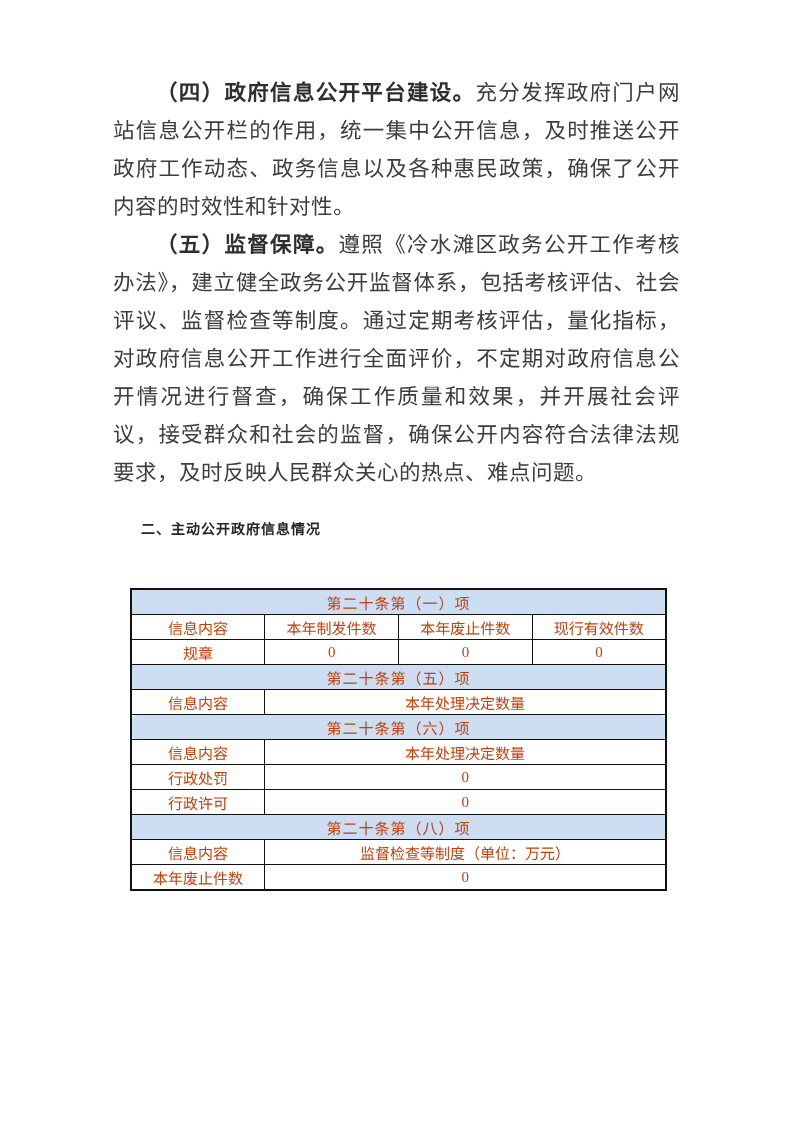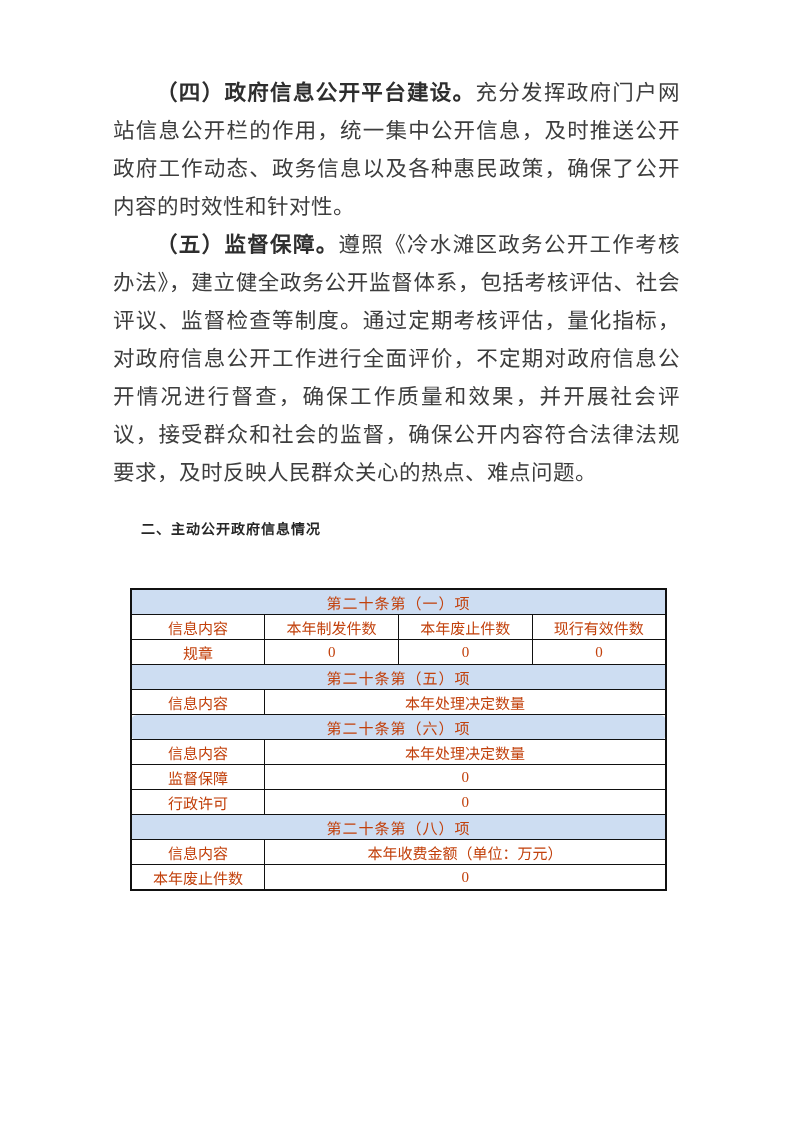--- a/index.html
+++ b/index.html
@@ -97,33 +97,33 @@
             <td colspan="3">本年处理决定数量</td>
           </tr>
           <tr>
             <td colspan="4" class="section-title" style="background: rgb(205, 221, 242); border-radius: 6px;">第二十条第（六）项</td>
           </tr>
           <tr>
             <td>信息内容</td>
             <td colspan="3">本年处理决定数量</td>
           </tr>
           <tr>
-            <td>监督保障</td>
+            <td>行政处罚</td>
             <td colspan="3">0</td>
           </tr>
           <tr>
             <td>行政许可</td>
             <td colspan="3">0</td>
           </tr>
           <tr>
             <td colspan="4" class="section-title" style="background: rgb(205, 221, 242);">第二十条第（八）项</td>
           </tr>
           <tr>
             <td>信息内容</td>
-            <td colspan="3">本年收费金额（单位：万元）</td>
+            <td colspan="3">监督检查等制度（单位：万元）</td>
           </tr>
           <tr>
             <td>本年废止件数</td>
             <td colspan="3">0</td>
           </tr>
         </tbody>
     </table>
 
   </div>
 </div>

